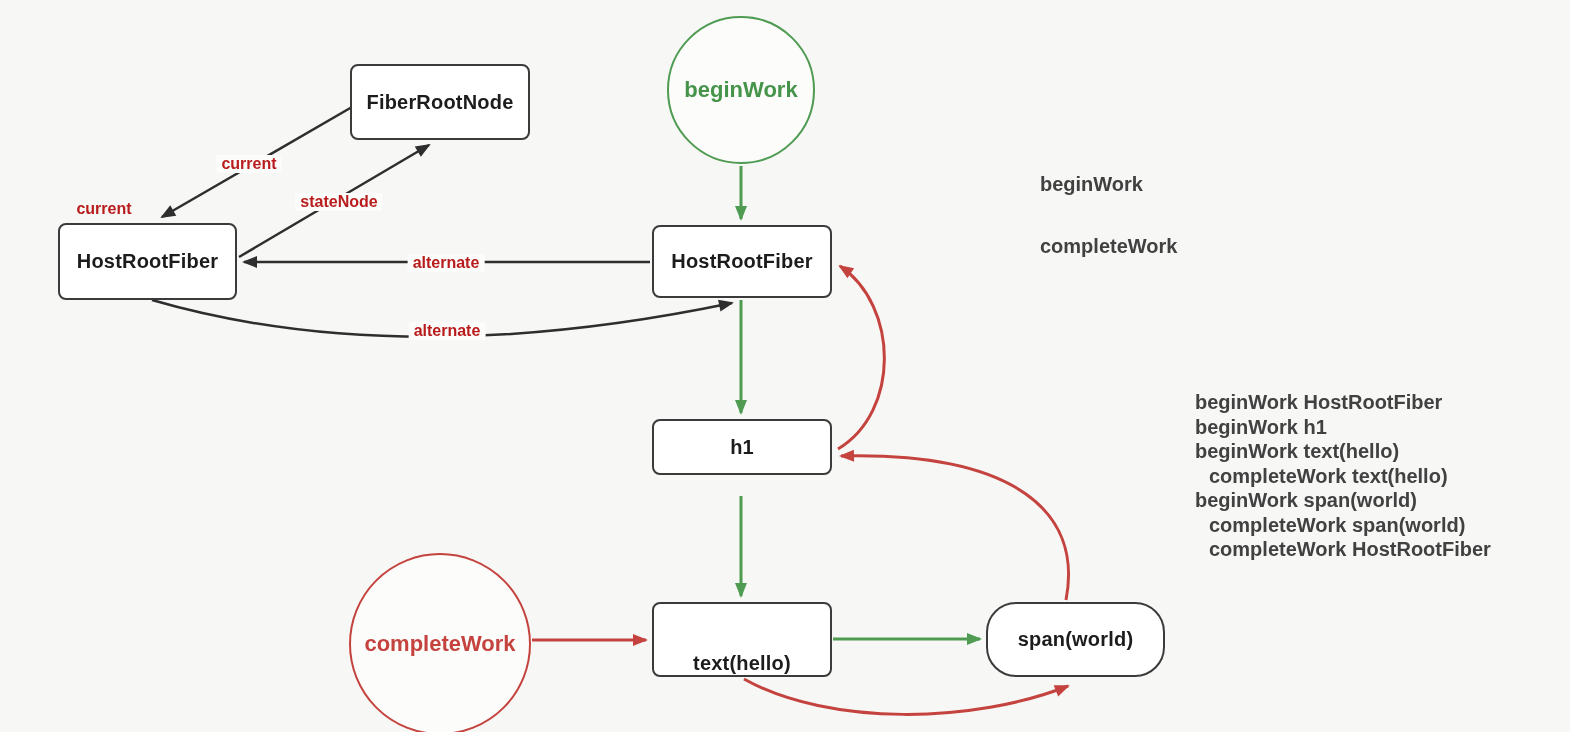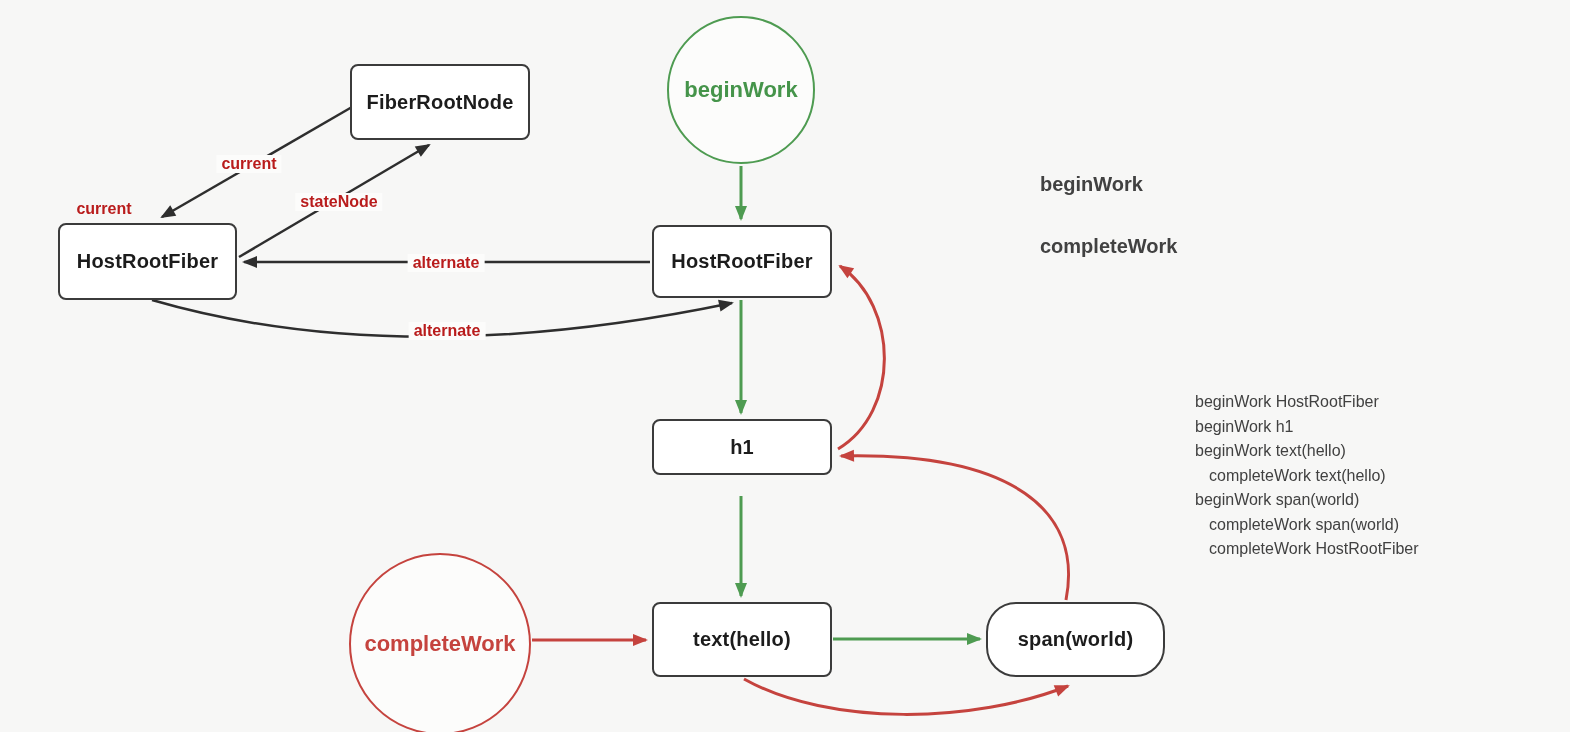--- a/index.html
+++ b/index.html
@@ -45,21 +45,21 @@
 
   .notes {
     position:absolute; left:1040px; top:172px;
     font-weight:bold; font-size:20px; color:#414141;
     line-height:24px; white-space:nowrap;
   }
   .notes .note-gap { margin-top:38px; }
 
   .trace {
     position:absolute; left:1195px; top:390px;
-    font-weight:normal; font-size:16px; color:#414141;
+    font-weight:bold; font-size:20px; color:#414141;
     line-height:24.5px; white-space:nowrap;
   }
   .trace .indent { padding-left:14px; }
 </style>
 </head>
 <body>
 
 <div class="stage">
 
   <svg class="edges" viewBox="0 0 1570 732" xmlns="http://www.w3.org/2000/svg">
@@ -100,21 +100,21 @@
   </div>
 
   <div class="node" style="left:652px; top:225px; width:180px; height:73px;">
     <span>HostRootFiber</span>
   </div>
 
   <div class="node" style="left:652px; top:419px; width:180px; height:56px;">
     <span>h1</span>
   </div>
 
-  <div class="node" style="left:652px; top:602px; width:180px; height:75px;">
+  <div class="node" style="left:652px; top:602px; width:180px; height:75px;align-items:flex-end;">
     <span>text(hello)</span>
   </div>
 
   <div class="node" style="left:986px; top:602px; width:179px; height:75px;border-radius:30px;">
     <span>span(world)</span>
   </div>
 
   <div class="circle green" style="left:667px; top:16px; width:148px; height:148px;">
     <span>beginWork</span>
   </div>

